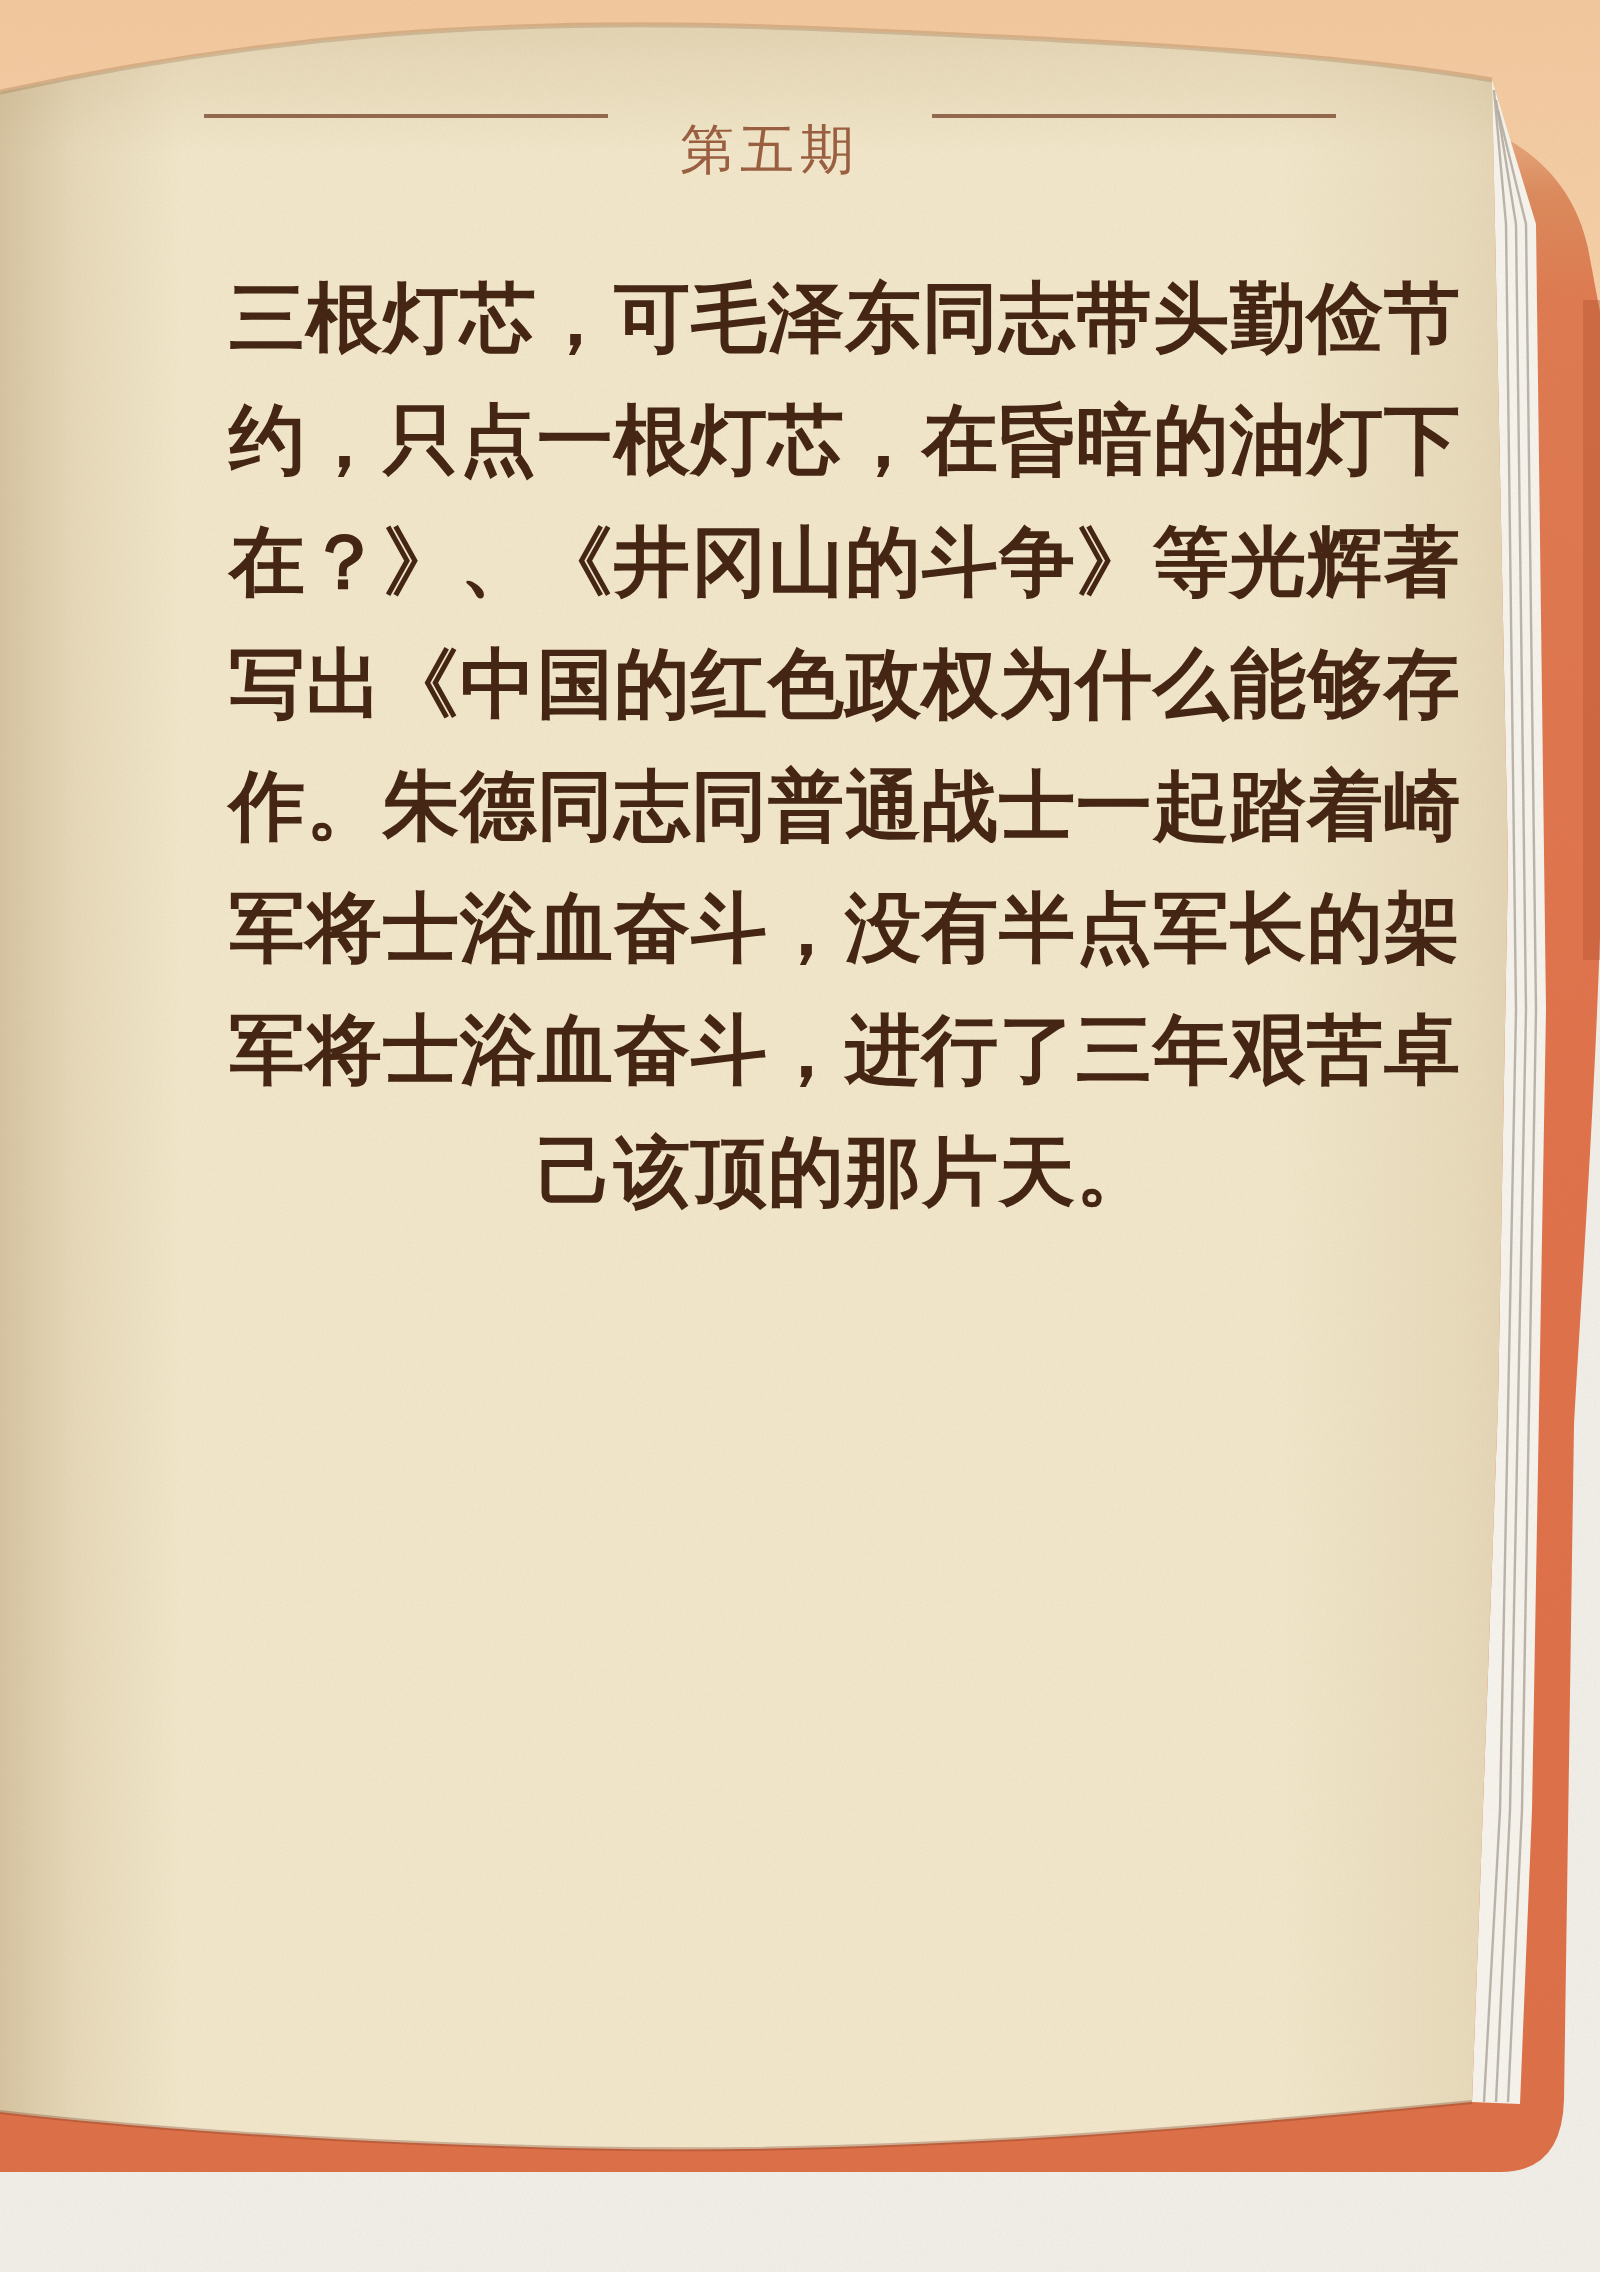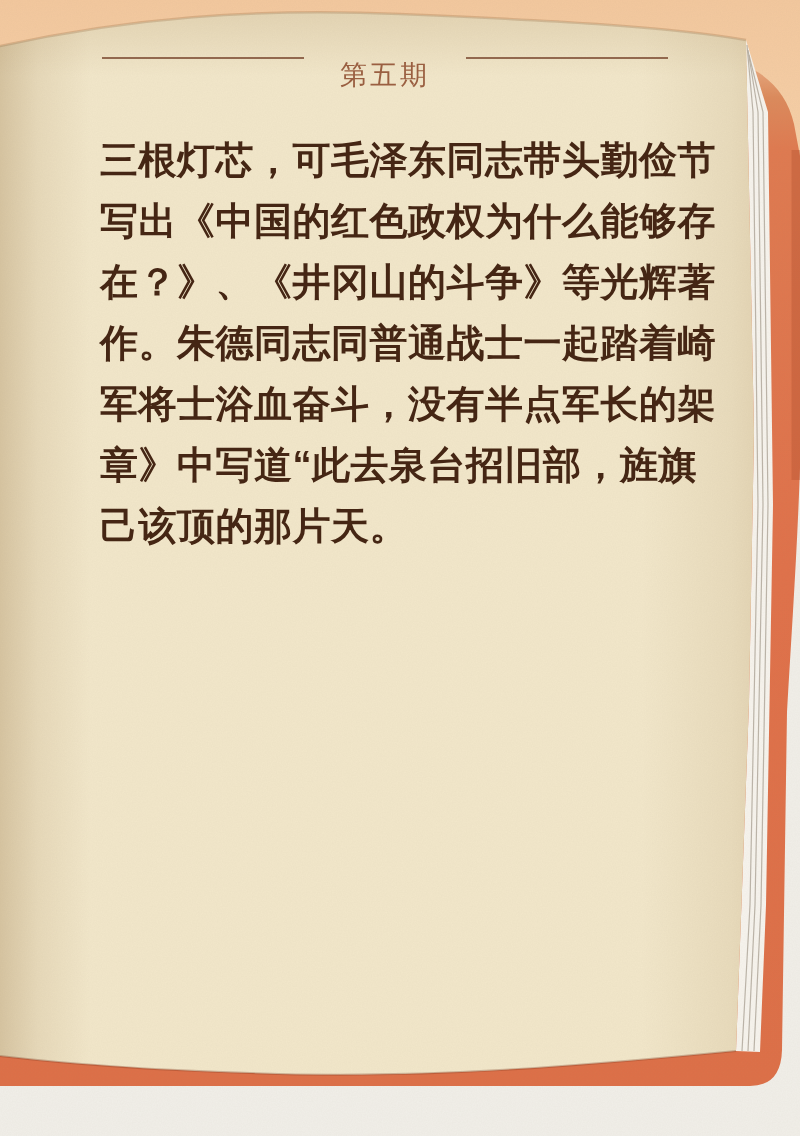--- a/index.html
+++ b/index.html
@@ -22,21 +22,21 @@
   .divider{flex:1;height:2px;background:var(--divider,#82543a);opacity:.85;}
   .issue-label{
     font-size:27px;letter-spacing:3px;font-weight:500;
     color:var(--header-accent,#9a5f41);white-space:nowrap;
   }
   .body-text{
     position:absolute;left:100px;top:130px;width:645px;
     font-size:38px;line-height:61px;letter-spacing:.5px;font-weight:600;
     color:var(--ink,#472817);
   }
-  .body-line{white-space:nowrap;}
+  .body-line{white-space:nowrap;text-align:center;}
 </style>
 </head>
 <body>
 
 <div class="stage">
 
   <svg width="800" height="1136" viewBox="0 0 800 1136">
     <defs>
       <linearGradient id="peachGrad" x1="0" y1="0" x2="0" y2="1">
         <stop offset="0" stop-color="#f3c89e"></stop>
@@ -102,22 +102,23 @@
 
   <div class="content">
     <div class="header-row">
       <span class="divider"></span>
       <span class="issue-label">第五期</span>
       <span class="divider"></span>
     </div>
 
     <div class="body-text">
       <div class="body-line">三根灯芯，可毛泽东同志带头勤俭节</div>
+      <div class="body-line">约，只点一根灯芯，在昏暗的油灯下</div>
+      <div class="body-line">在？》、《井冈山的斗争》等光辉著</div>
       <div class="body-line">写出《中国的红色政权为什么能够存</div>
-      <div class="body-line">在？》、《井冈山的斗争》等光辉著</div>
       <div class="body-line">作。朱德同志同普通战士一起踏着崎</div>
       <div class="body-line">军将士浴血奋斗，没有半点军长的架</div>
-      <div class="body-line">章》中写道“此去泉台招旧部，旌旗</div>
+      <div class="body-line">军将士浴血奋斗，进行了三年艰苦卓</div>
       <div class="body-line">己该顶的那片天。</div>
     </div>
   </div>
 
 </div>
 
 </body></html>

